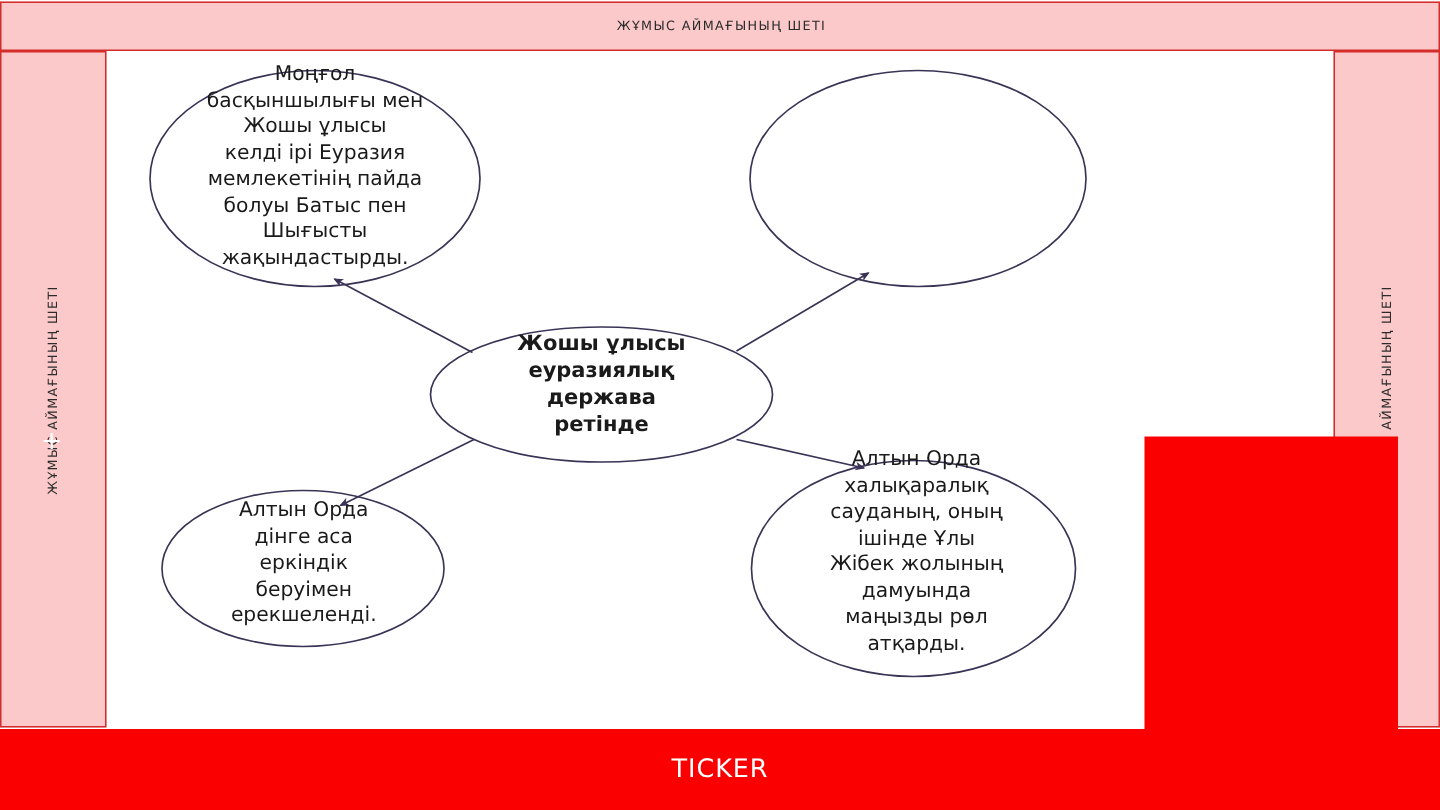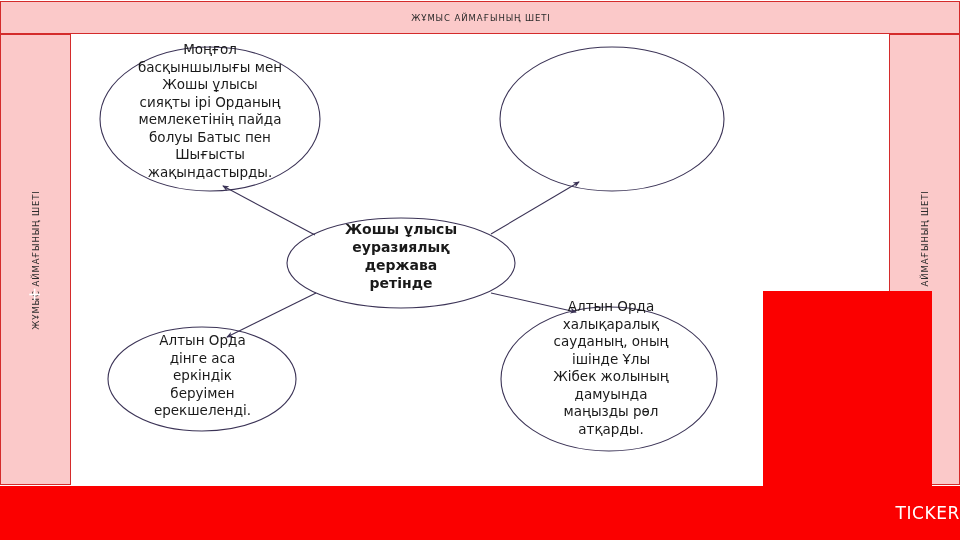--- a/index.html
+++ b/index.html
@@ -136,21 +136,21 @@
     left: 0;
     top: 486px;
     width: 960px;
     height: 54px;
   }
   #ticker-label {
     position: absolute;
     left: 0;
     top: 503px;
     width: 960px;
-    text-align: right;
+    text-align: center;
     color: #ffffff;
     font-size: 17px;
     letter-spacing: 0.6px;
     font-family: "DejaVu Sans", sans-serif;
   }
 </style>
 </head>
 <body>
 
 <div id="stage">
@@ -174,21 +174,21 @@
       <ellipse cx="139" cy="85" rx="110" ry="72" fill="none" stroke="#3b3356" stroke-width="1.1"></ellipse>
       <ellipse cx="541" cy="85" rx="112" ry="72" fill="none" stroke="#3b3356" stroke-width="1.1"></ellipse>
       <ellipse cx="330" cy="229" rx="114" ry="45" fill="none" stroke="#3b3356" stroke-width="1.1"></ellipse>
       <ellipse cx="131" cy="345" rx="94" ry="52" fill="none" stroke="#3b3356" stroke-width="1.1"></ellipse>
       <ellipse cx="538" cy="345" rx="108" ry="72" fill="none" stroke="#3b3356" stroke-width="1.1"></ellipse>
     </svg>
 
     <div class="node-text" id="node-tl-text">Моңғол
 басқыншылығы мен
 Жошы ұлысы
-сияқты ірі Орданың
+келді ірі Еуразия
 мемлекетінің пайда
 болуы Батыс пен
 Шығысты
 жақындастырды.</div>
 
 
     <div class="node-text center" id="node-center-text">Жошы ұлысы
 еуразиялық
 держава
 ретінде</div>

